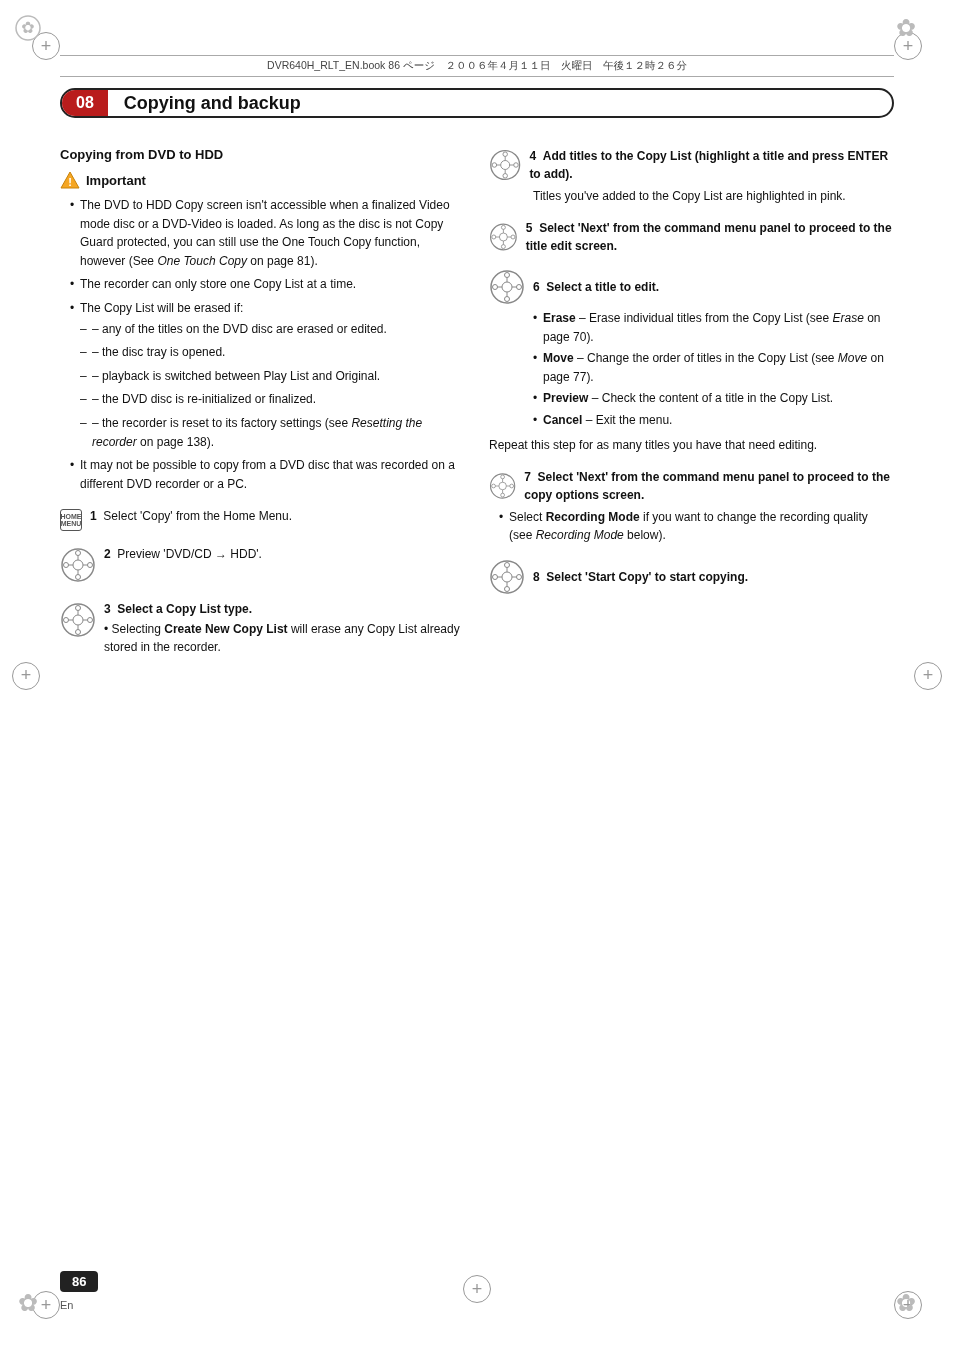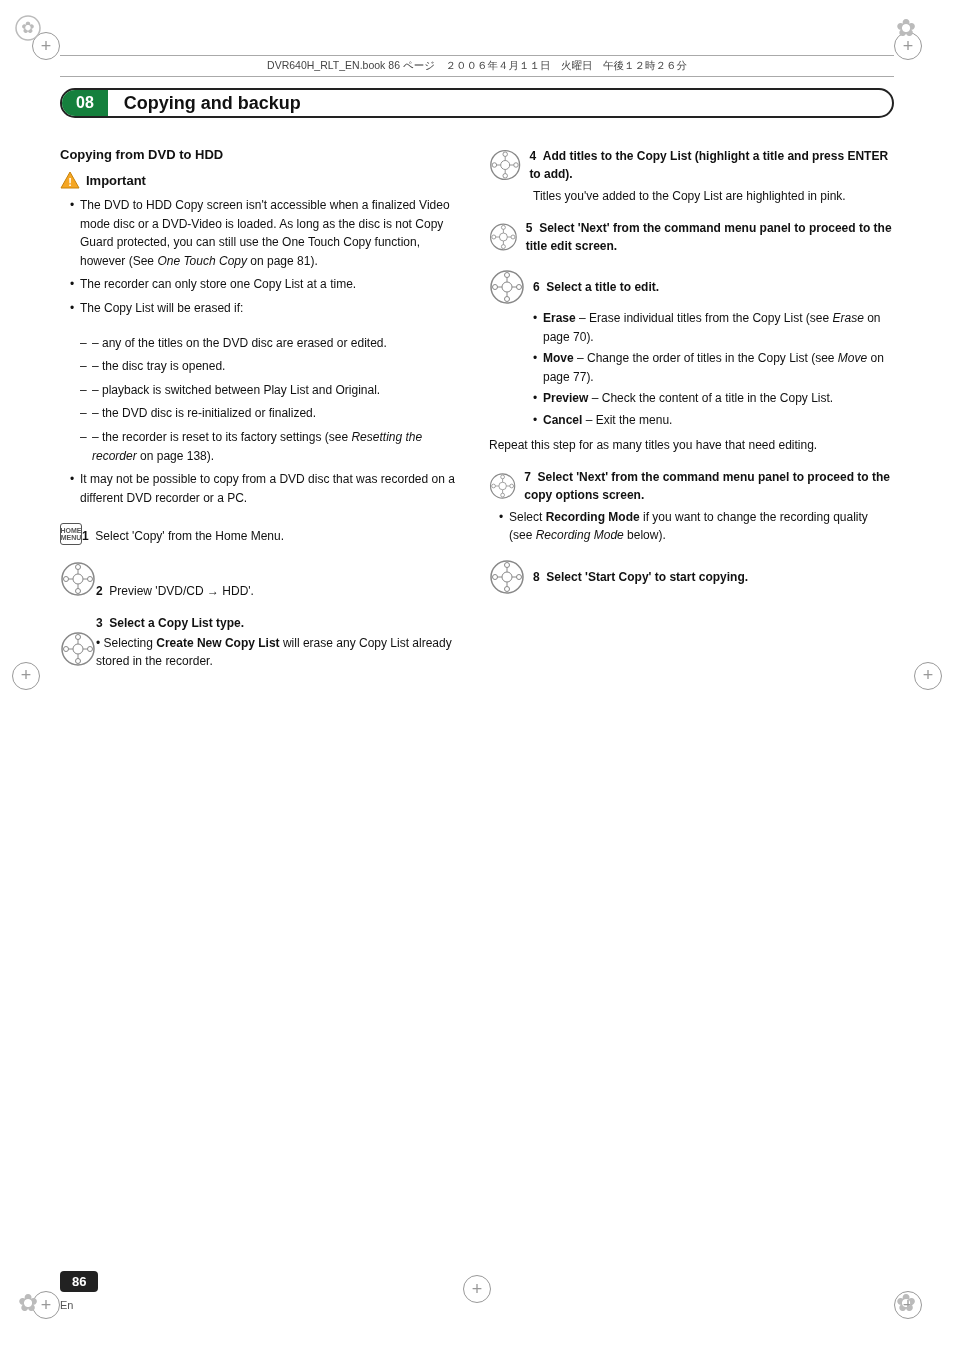--- a/index.html
+++ b/index.html
@@ -51,21 +51,21 @@
       position: absolute;
       top: 88px;
       left: 60px;
       right: 60px;
       display: flex;
       align-items: center;
       border: 2px solid #222;
       border-radius: 20px;
     }
     .chapter-num {
-      background: #15803d;
+      background: #b91c1c;
       color: #fff;
       font-weight: bold;
       font-size: 16px;
       padding: 4px 14px;
       border-radius: 16px 0 0 16px;
       min-width: 44px;
       text-align: center;
     }
     .chapter-title {
       font-size: 18px;
@@ -131,34 +131,35 @@
       position: relative;
     }
     .bullet-list li::before {
       content: '•';
       position: absolute;
       left: 0;
     }
     .bullet-list li .sub-list {
       list-style: none;
       padding-left: 0;
-      margin-top: 16px;
+      margin-top: 2px;
     }
     .bullet-list li .sub-list li {
       padding-left: 12px;
     }
     .bullet-list li .sub-list li::before {
       content: '–';
     }
 
     
     .step {
       margin-bottom: 14px;
       display: flex;
-      align-items: flex-end;
+      align-items: flex-start;
+      gap: 8px;
     }
     .step-icon {
       flex-shrink: 0;
       margin-top: 2px;
     }
     .step-content {
       flex: 1;
     }
     .step-label {
       font-size: 12px;

